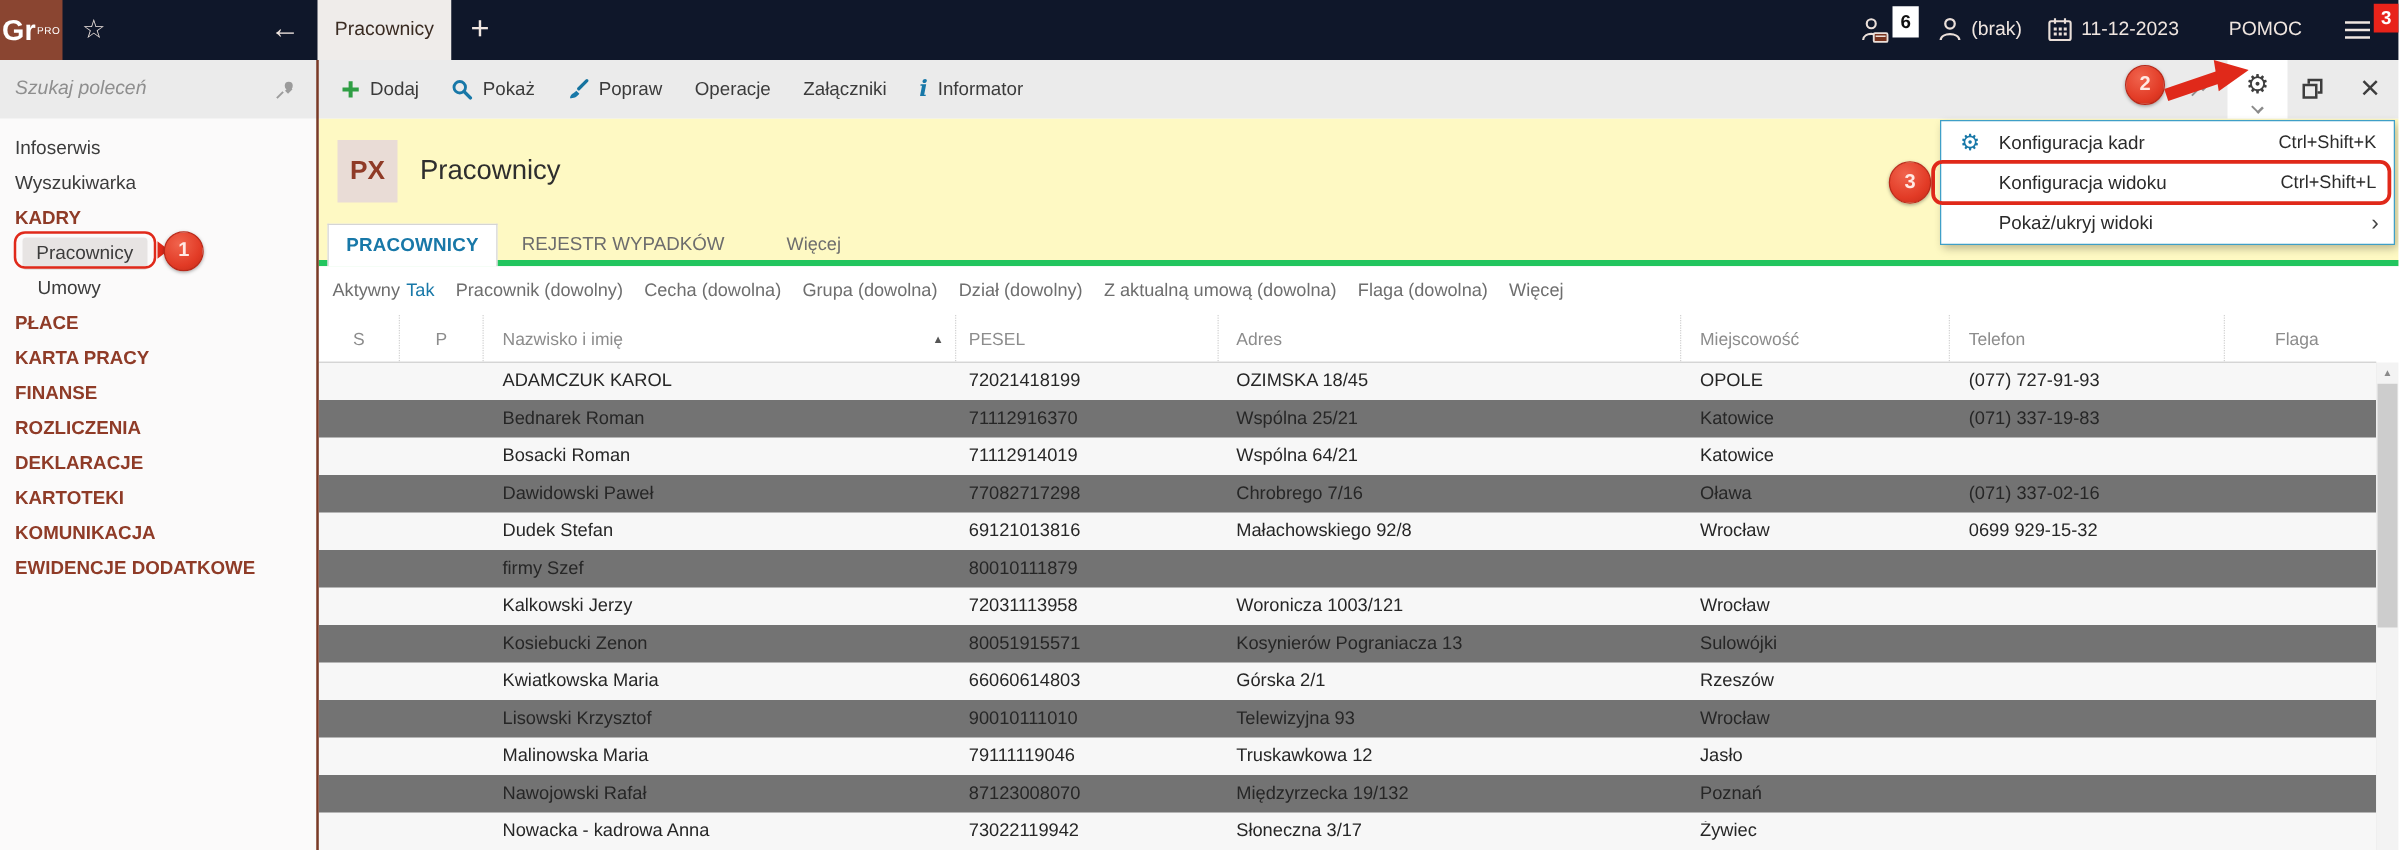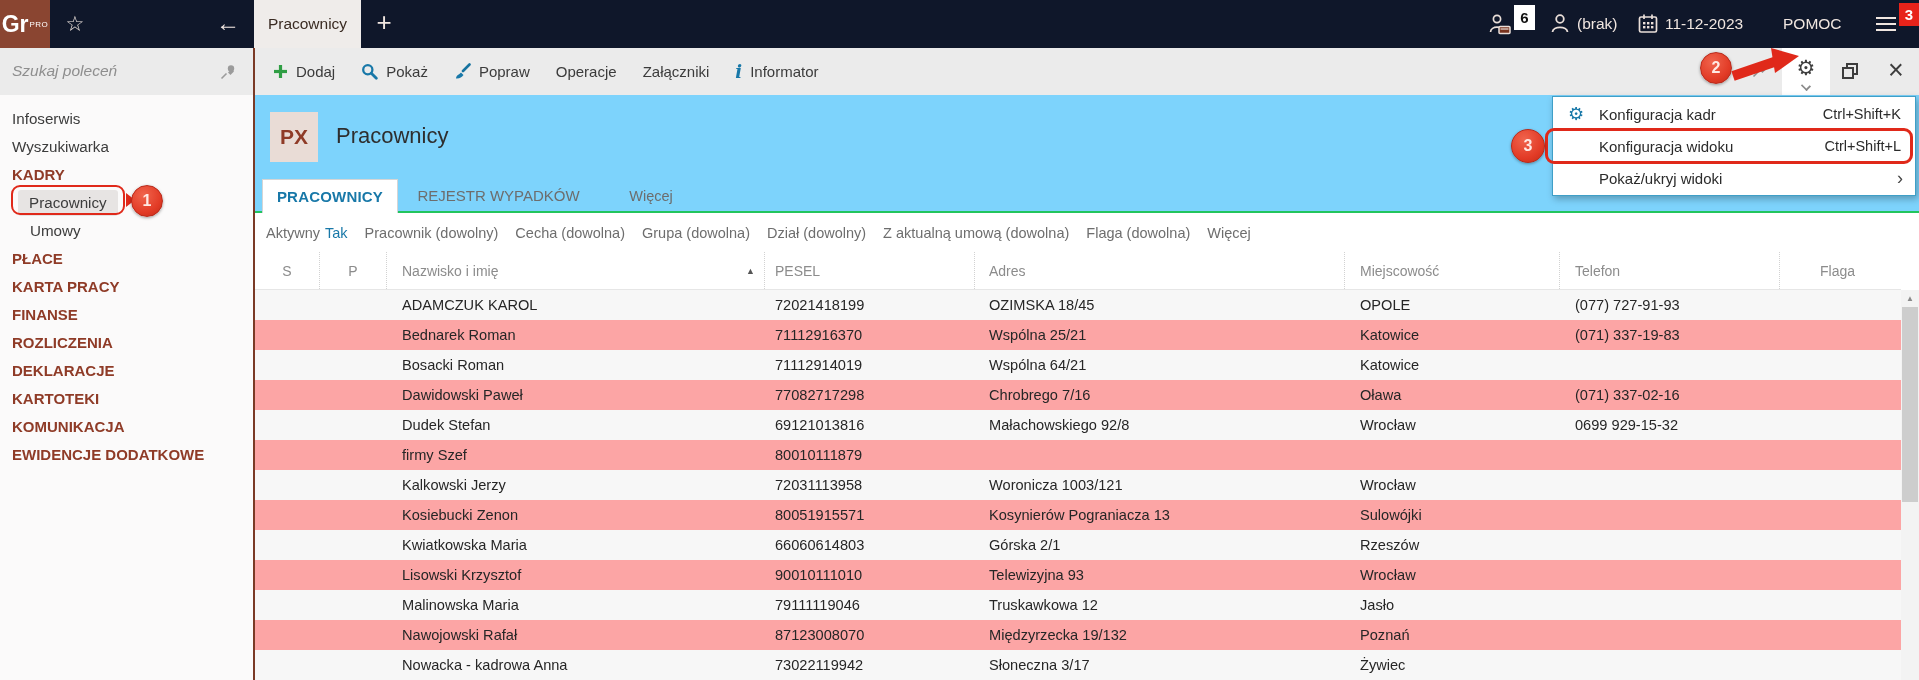--- a/index.html
+++ b/index.html
@@ -46,21 +46,21 @@
   .pin-toolbar{position:absolute;left:1752px;top:13px;}
 
   
   .sidebar{position:absolute;left:0;top:95px;width:253px;height:585px;background:#fbfafa;padding-top:10px;}
   .sb-item{height:28px;line-height:28px;padding-left:12px;font-size:15.2px;color:#3c3c3c;white-space:nowrap;}
   .sb-cat{color:#8f3b27;font-weight:bold;font-size:15px;}
   .sb-sub{padding-left:18px;}
   .sb-pill{display:inline-block;background:#e7e4e3;border-radius:3px;padding:0 11px;height:26px;line-height:26px;}
 
   
-  .mainheader{position:absolute;left:255px;top:95px;width:1664px;height:118px;background:#7dd3fc;border-bottom:2px solid #22c55e;}
+  .mainheader{position:absolute;left:255px;top:95px;width:1664px;height:118px;background:#fef9c3;border-bottom:5px solid #22c55e;}
   .px-badge{position:absolute;left:15px;top:17px;width:48px;height:50px;background:#e9dcd6;color:#8f3b27;
         font-weight:bold;font-size:21px;display:flex;align-items:center;justify-content:center;}
   .page-title{position:absolute;left:81px;top:28px;font-size:22px;color:#2e2e2e;}
   .vtab{position:absolute;top:84px;height:34px;line-height:34px;font-size:15px;text-align:center;}
   .vtab-active{left:7px;width:136px;background:#fff;border:1px solid #d5d5d5;border-bottom:none;color:#1878a8;font-weight:bold;letter-spacing:.2px;}
   .vtab-2{left:157px;width:173px;color:#6d6d6d;}
   .vtab-3{left:368px;width:56px;color:#6d6d6d;font-size:14.5px;}
 
   
   .filterrow{position:absolute;left:255px;top:213px;width:1896px;height:39px;background:#fff;display:flex;align-items:center;padding-left:11px;font-size:14.5px;color:#6e6e6e;}
@@ -79,21 +79,21 @@
   .c-s{width:65px;justify-content:center;}
   .c-p{width:67px;justify-content:center;}
   .c-name{width:378px;padding-left:15px;}
   .c-pesel{width:210px;padding-left:10px;}
   .c-addr{width:370px;padding-left:14px;}
   .c-city{width:215px;padding-left:15px;}
   .c-tel{width:220px;padding-left:15px;}
   .c-flag{width:121px;padding-left:40px;}
   .hname{justify-content:space-between;padding-right:9px;text-align:center;}
   .sort-asc{font-size:9px;color:#555;}
-  .trows{position:absolute;left:255px;top:290px;width:1646px;height:390px;background:#fca5a5;}
+  .trows{position:absolute;left:255px;top:290px;width:1646px;height:390px;background:#737373;}
   .trow{height:30px;display:flex;align-items:center;font-size:14.6px;color:#262626;}
   .trow.shade{background:#f7f7f7;}
 
   
   .scroll{position:absolute;left:1901px;top:290px;width:18px;height:390px;background:#f3f3f3;}
   .scroll-up{height:17px;text-align:center;font-size:8px;color:#8a8a8a;line-height:17px;}
   .scroll-thumb{position:absolute;left:1px;top:17px;width:16px;height:195px;background:#cdcdcd;}
 
   
   .menu{position:absolute;left:1552px;top:96px;width:364px;background:#fff;border:1px solid #3f9fc7;

